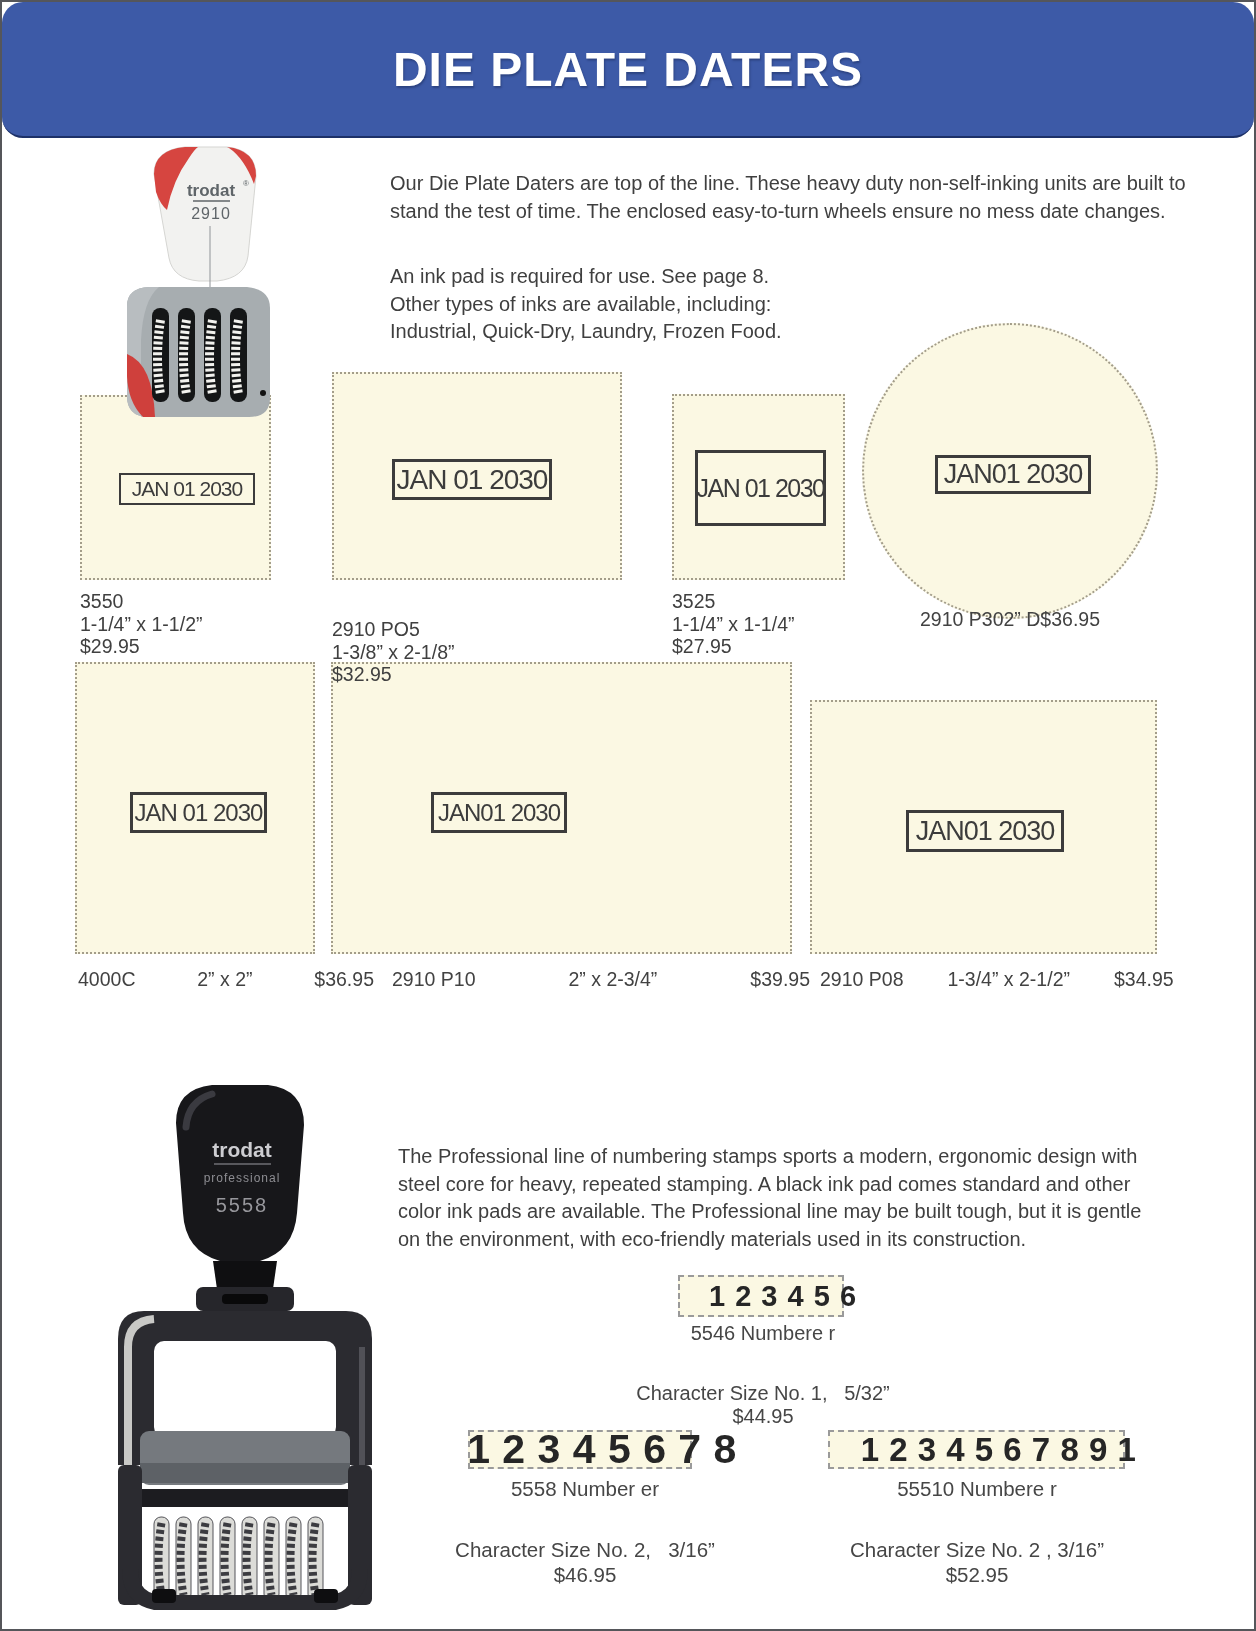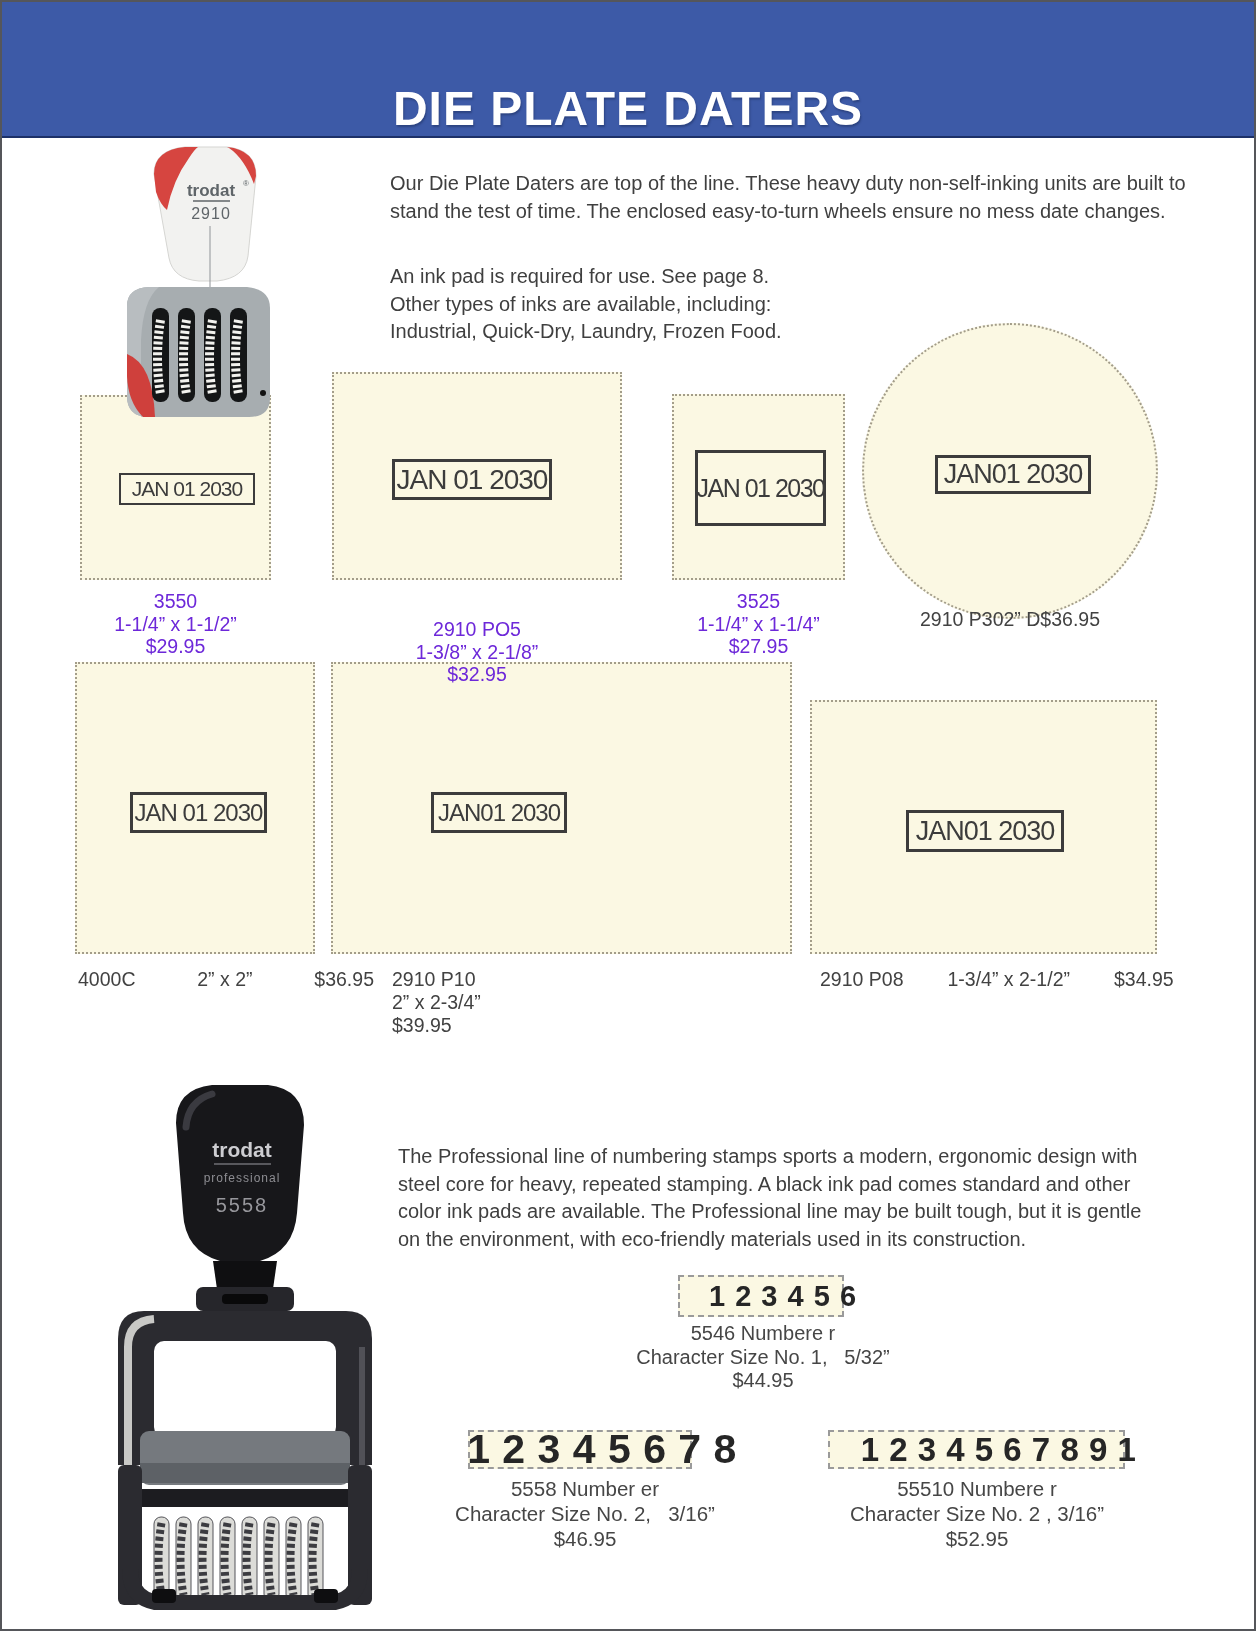--- a/index.html
+++ b/index.html
@@ -1,22 +1,22 @@
 <!DOCTYPE html>
 <html><head>
 <meta charset="utf-8">
 <style>
   html,body{margin:0;padding:0;background:#888;}
   .page{position:relative;width:1256px;height:1631px;background:#ffffff;
         border:2px solid #55565a;box-sizing:border-box;margin:0 auto;
         font-family:"Liberation Sans","DejaVu Sans",sans-serif;overflow:hidden;}
 
   .banner{position:absolute;left:0;right:0;background:#3d5aa7;display:flex;
-          align-items:flex-end;justify-content:center;z-index:1;
-          border-bottom:2px solid #1d3168;}
+          align-items:center;justify-content:center;z-index:1;
+          border-bottom:2px solid #1d3168;border-radius:21px;}
   .banner h1{color:#ffffff;font-size:48px;font-weight:bold;letter-spacing:1px;margin:0;
              text-shadow:1px 2px 2px rgba(15,25,60,.35);}
   .banner1{top:0;height:134px;}
   .banner2{top:1000px;height:124px;border-top:2px solid #1d3168;}
 
   .photo{position:absolute;z-index:5;}
   .stamp1{left:95px;top:138px;width:215px;height:285px;}
   .stamp2{left:108px;top:1063px;width:270px;height:545px;}
 
   .para{position:absolute;color:#3f3f3f;font-size:20px;line-height:27.5px;margin:0;z-index:2;}
@@ -37,45 +37,45 @@
        align-items:center;justify-content:center;letter-spacing:-1px;white-space:pre;
        box-sizing:border-box;}
   .b1 .imp{left:37px;top:76px;width:136px;height:32px;font-size:21px;border-width:2px;}
   .b2 .imp{left:58px;top:85px;width:160px;height:41px;font-size:28px;}
   .b3 .imp{left:21px;top:54px;width:131px;height:76px;font-size:25px;letter-spacing:-1.5px;}
   .bc .imp{left:71px;top:130px;width:156px;height:39px;font-size:27px;}
   .b5 .imp{left:53px;top:128px;width:137px;height:41px;font-size:24px;}
   .b6 .imp{left:98px;top:128px;width:136px;height:41px;font-size:24px;}
   .b7 .imp{left:94px;top:108px;width:158px;height:42px;font-size:27px;}
 
-  .lab3{position:absolute;text-align:center;color:#6d28d9;font-size:19.5px;line-height:22.5px;z-index:2;}
+  .lab3{position:absolute;color:#404040;font-size:19.5px;line-height:22.5px;z-index:2;}
   .l1{left:78px;top:588px;width:191px;}
   .l2{left:330px;top:616px;width:290px;}
   .l3{left:670px;top:588px;width:173px;}
   .lc{position:absolute;left:850px;top:606px;width:316px;display:flex;justify-content:center;
       color:#424242;font-size:19.5px;white-space:pre;z-index:2;}
 
   .labrow{position:absolute;top:966px;display:flex;justify-content:space-between;
           color:#424242;font-size:19.5px;z-index:2;white-space:pre;}
   .m1{left:76px;width:296px;}
-  .m2{left:390px;width:418px;flex-direction:column;}
+  .m2{left:390px;width:418px;}
   .m3{left:818px;width:326px;gap:44px;}
 
   .numbox{position:absolute;background:#fbf8e3;border:2px dashed #9a9a9a;box-sizing:border-box;
           display:flex;align-items:center;justify-content:center;font-weight:bold;
           color:#262626;white-space:pre;z-index:2;padding-left:44px;}
   .n1{left:676px;top:1273px;width:166px;height:42px;font-size:29px;letter-spacing:1px;}
   .n2{left:466px;top:1428px;width:224px;height:39px;font-size:41px;letter-spacing:.5px;}
   .n3{left:826px;top:1428px;width:297px;height:39px;font-size:33px;letter-spacing:.5px;}
 
   .numlab{position:absolute;text-align:center;color:#464646;z-index:2;}
   .nl1{left:601px;top:1320px;width:320px;font-size:20px;line-height:23.5px;}
   .nl2{left:428px;top:1474px;width:310px;font-size:20.5px;line-height:25px;}
   .nl3{left:812px;top:1474px;width:326px;font-size:20.5px;line-height:25px;}
-  .pre{white-space:pre;}
+  .pre{white-space:pre;margin-top:36px;}
 
   .t-logo{font-family:"Liberation Sans",sans-serif;font-weight:bold;font-size:17px;fill:#5f6569;text-anchor:middle;}
   .t-reg{font-family:"Liberation Sans",sans-serif;font-size:8px;fill:#5f6569;}
   .t-model{font-family:"Liberation Sans",sans-serif;font-size:16px;fill:#5f6569;text-anchor:middle;letter-spacing:1px;}
   .s2-logo{font-family:"Liberation Sans",sans-serif;font-weight:bold;font-size:21px;fill:#cdcdd1;text-anchor:middle;}
   .s2-prof{font-family:"Liberation Sans",sans-serif;font-size:12px;fill:#8d8d92;text-anchor:middle;letter-spacing:1px;}
   .s2-model{font-family:"Liberation Sans",sans-serif;font-size:20px;fill:#97979c;text-anchor:middle;letter-spacing:2px;}
 </style>
 </head>
 <body>

